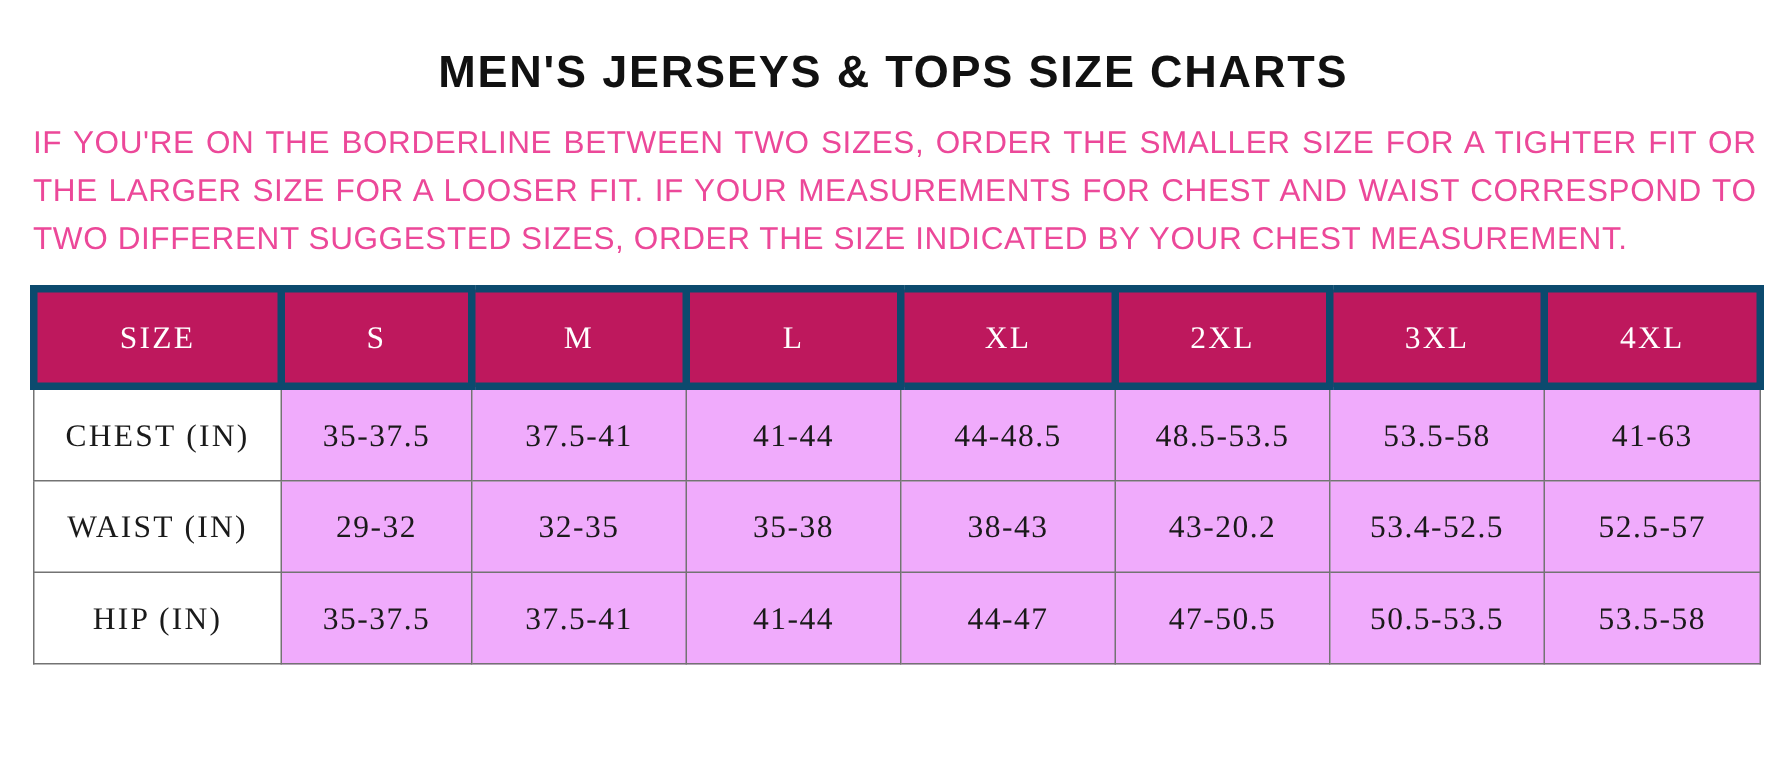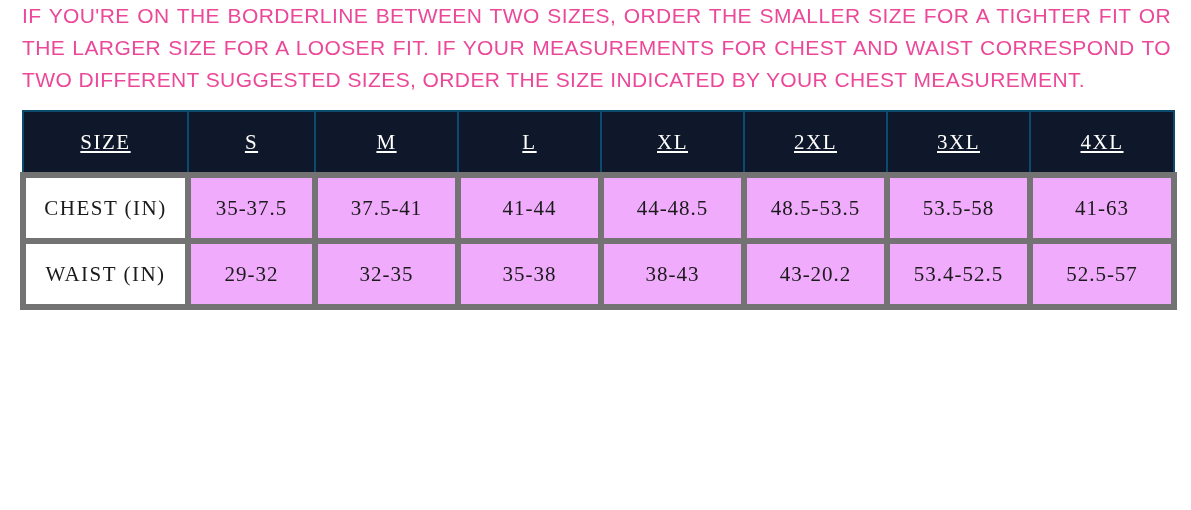--- a/index.html
+++ b/index.html
@@ -41,36 +41,35 @@
   }
   table.size-table {
     width: 1151px;
     border-collapse: collapse;
     table-layout: fixed;
     margin: 0;
     font-family: "Liberation Serif", serif;
   }
   table.size-table th,
   table.size-table td {
-    border: 6px solid #737373;
+    border: 1px solid #737373;
     height: 58px;
     text-align: center;
     vertical-align: middle;
     font-size: 21px;
     letter-spacing: 1px;
     font-weight: normal;
     font-family: "Liberation Serif", serif;
   }
   table.size-table thead th {
-    background: #0f172a;
+    background: #be185d;
     color: #ffffff;
-    border: 2px solid #0c4a6e;
+    border: 5px solid #0c4a6e;
     font-size: 21px;
     letter-spacing: 1.5px;
-    text-decoration: underline;
   }
   table.size-table tbody td {
     background: #f0abfc;
     color: #1a1a1a;
   }
   table.size-table tbody td.row-label {
     background: #ffffff;
     letter-spacing: 1.5px;
   }
   col.c0 { width: 165px; }
@@ -80,20 +79,21 @@
   col.c4 { width: 143px; }
   col.c5 { width: 143px; }
   col.c6 { width: 143px; }
   col.c7 { width: 144px; }
 </style>
 </head>
 <body>
 
 <div class="page">
 
+  <h1 class="title">MEN'S JERSEYS &amp; TOPS SIZE CHARTS</h1>
 
   <p class="intro">IF YOU'RE ON THE BORDERLINE BETWEEN TWO SIZES, ORDER THE SMALLER SIZE FOR A TIGHTER FIT OR THE LARGER SIZE FOR A LOOSER FIT. IF YOUR MEASUREMENTS FOR CHEST AND WAIST CORRESPOND TO TWO DIFFERENT SUGGESTED SIZES, ORDER THE SIZE INDICATED BY YOUR CHEST MEASUREMENT.</p>
 
   <table class="size-table">
     <colgroup>
       <col class="c0">
         <col class="c1">
         <col class="c2">
         <col class="c3">
       <col class="c4">
@@ -127,16 +127,26 @@
       <tr>
         <td class="row-label">WAIST (IN)</td>
         <td>29-32</td>
         <td>32-35</td>
         <td>35-38</td>
         <td>38-43</td>
         <td>43-20.2</td>
         <td>53.4-52.5</td>
         <td>52.5-57</td>
       </tr>
+      <tr>
+        <td class="row-label">HIP (IN)</td>
+        <td>35-37.5</td>
+        <td>37.5-41</td>
+        <td>41-44</td>
+        <td>44-47</td>
+        <td>47-50.5</td>
+        <td>50.5-53.5</td>
+        <td>53.5-58</td>
+      </tr>
     </tbody>
   </table>
 
 </div>
 
 </body></html>

